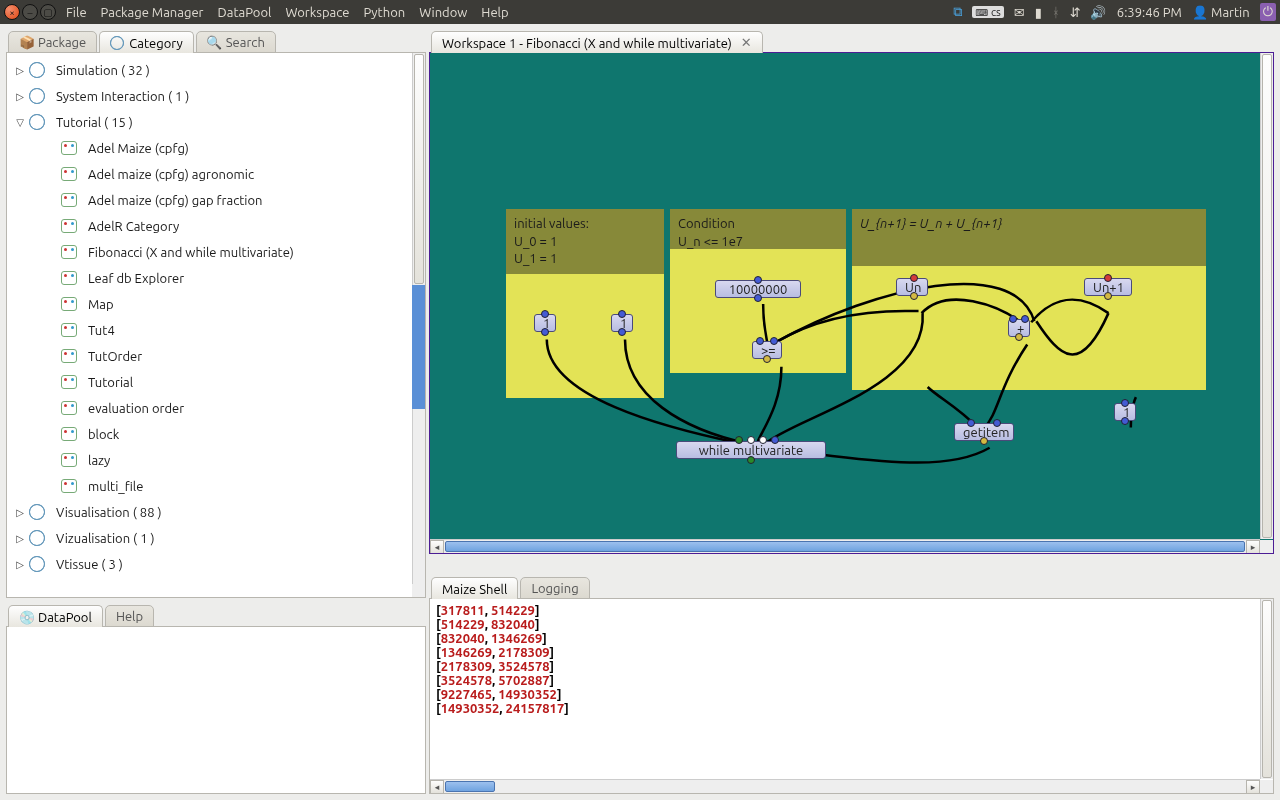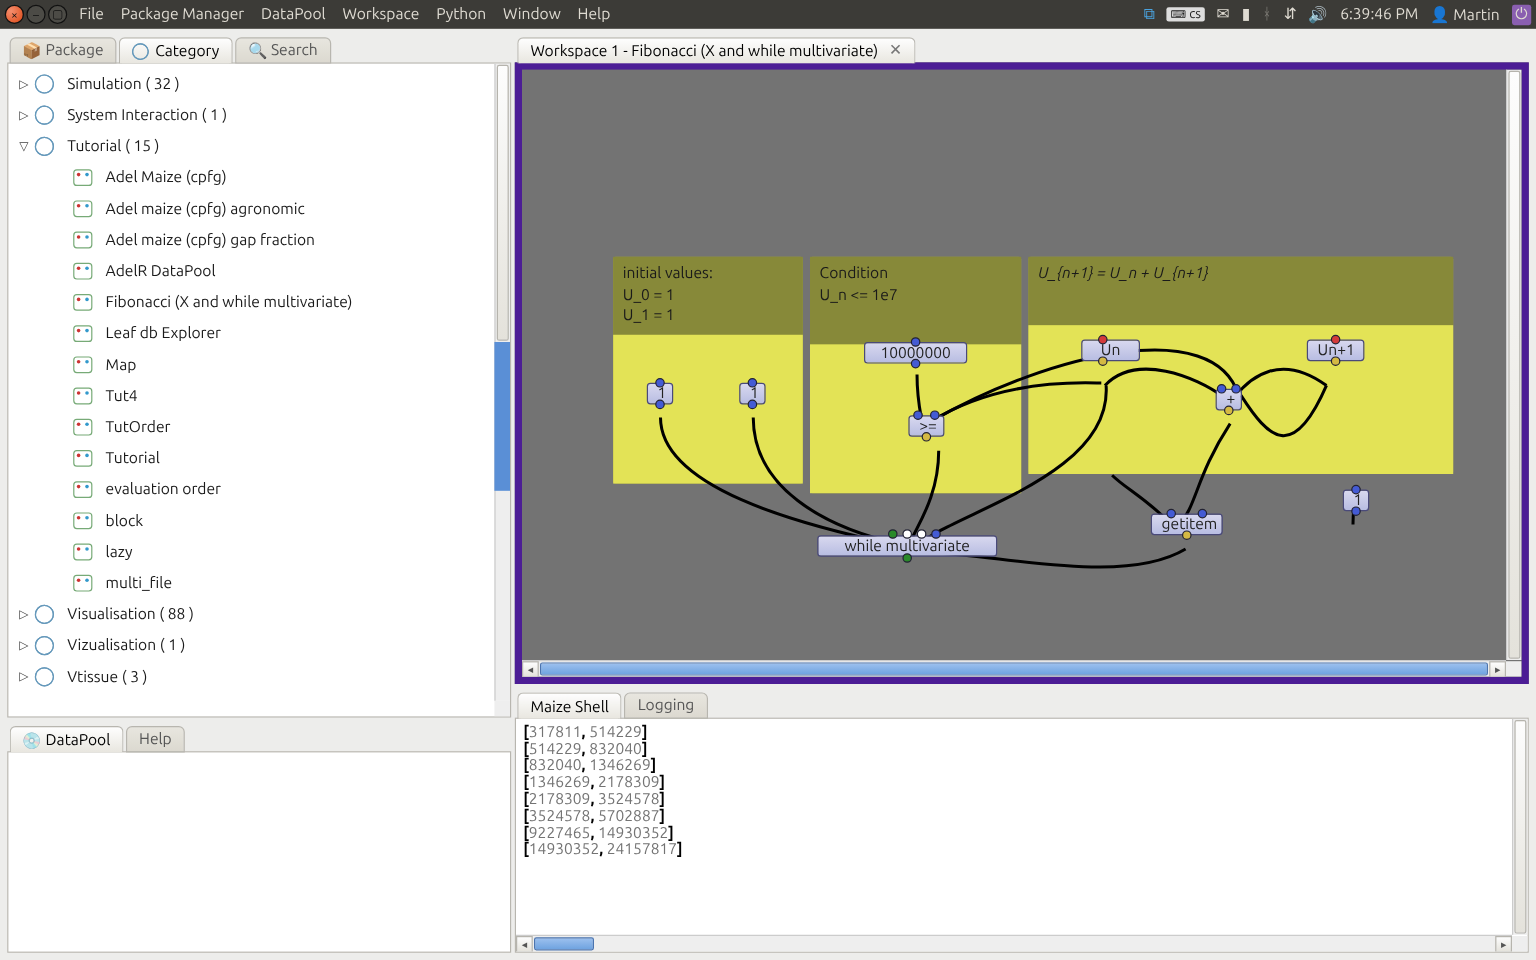--- a/index.html
+++ b/index.html
@@ -28,38 +28,38 @@
 .atom { width: 16px; height: 16px; display: inline-block; position: relative; }
 .atom::before, .atom::after { content: ""; position: absolute; inset: 0; border: 1px solid #69b; border-radius: 50%; }
 .atom::after { transform: rotate(60deg); }
 .scroll-track { position: absolute; right: 0; top: 0; bottom: 13px; width: 13px; background: #eee; border-left: 1px solid #ccc; }
 .scroll-thumb { position: absolute; left: 1px; right: 1px; background: linear-gradient(#fdfdfd, #e4e2db); border: 1px solid #b6b4ad; border-radius: 2px; }
 .scroll-corner { position: absolute; right: 0; bottom: 0; width: 13px; height: 13px; background: #eee; }
 .hl-blue { position: absolute; right: 0; width: 13px; background: #5a8fd6; }
 .bottompanel { flex: 1; display: flex; flex-direction: column; }
 .bptabs { display: flex; position: relative; top: 1px; z-index: 2; padding-left: 2px; }
 .bpbody { background: #fff; border: 1px solid #b8b6af; flex: 1; }
-.rightcol { flex: 1; display: flex; flex-direction: column; padding: 6px 6px 6px 3px; gap: 6px; }
+.rightcol { flex: 1; display: flex; flex-direction: column; padding: 6px 6px 6px 3px; gap: 22px; }
 .ws { flex: 1; display: flex; flex-direction: column; }
-.canvas { background: #737373; border: 6px solid #4c1d95; flex: 1; position: relative; overflow: hidden; }
+.canvas { background: #0f766e; border: 1px solid #4c1d95; flex: 1; position: relative; overflow: hidden; }
 .node { position: absolute; background: linear-gradient(#d8d8ef, #b8bde2); border: 1px solid #4a4a7a; border-radius: 3px; font-size: 13px; color: #222; padding: 1px 8px; text-align: center; }
 .port { position: absolute; width: 8px; height: 8px; border-radius: 50%; border: 1px solid #223; }
 .port.blue { background: #445bd4; }
 .port.gold { background: #d4b943; }
 .port.red { background: #d43b3b; }
 .port.green { background: #2a8a2a; }
 .port.white { background: #fff; }
 .anno { position: absolute; background: #a0a240; border-radius: 2px; }
 .anno-head { background: #878939; color: #1a1a1a; font-size: 13px; padding: 6px 8px; line-height: 1.35; }
 .anno-body { background: #e3e356; height: 124px; }
 .shellwrap { height: 218px; display: flex; flex-direction: column; }
 .shell { background: #fff; border: 1px solid #b8b6af; flex: 1; font-family: "DejaVu Sans", sans-serif; font-size: 13px; padding: 4px 6px; position: relative; overflow: hidden; }
 .shell .ln { white-space: pre; }
 .b { color: #000; font-weight: bold; }
-.num { color: #737373; }
+.num { color: #b91c1c; font-weight: bold; }
 svg.wires { position: absolute; inset: 0; width: 100%; height: 100%; pointer-events: none; }
 svg.wires path { fill: none; stroke: #000; stroke-width: 2.5; }
 .hscroll { height: 14px; background: #eee; border-top: 1px solid #ccc; position: relative; }
 .hscroll .arrow { position: absolute; top: 0; width: 14px; height: 14px; background: linear-gradient(#fdfdfd,#e4e2db); border: 1px solid #b6b4ad; display: flex; align-items: center; justify-content: center; font-size: 9px; color: #555; }
 .hscroll .thumb { position: absolute; top: 1px; bottom: 1px; background: linear-gradient(#9cc0ee,#6fa3e0); border: 1px solid #4a74b0; border-radius: 2px; }
 </style>
 </head>
 <body>
 
 <div class="topbar">
@@ -111,21 +111,21 @@
       </div>
       <div class="treebox">
         <div class="tree">
           <div class="row"><span class="exp">▷</span><span class="atom"></span>&nbsp;<span>Simulation ( 32 )</span></div>
           <div class="row"><span class="exp">▷</span><span class="atom"></span>&nbsp;<span>System Interaction ( 1 )</span></div>
           <div class="row"><span class="exp">▽</span><span class="atom"></span>&nbsp;<span>Tutorial ( 15 )</span></div>
           <div id="tut-children">
               <div class="row child"><span class="catico"></span>&nbsp;<span>Adel Maize (cpfg)</span></div>
               <div class="row child"><span class="catico"></span>&nbsp;<span>Adel maize (cpfg) agronomic</span></div>
               <div class="row child"><span class="catico"></span>&nbsp;<span>Adel maize (cpfg) gap fraction</span></div>
-              <div class="row child"><span class="catico"></span>&nbsp;<span>AdelR DataPool</span></div>
+              <div class="row child"><span class="catico"></span>&nbsp;<span>AdelR Category</span></div>
               <div class="row child"><span class="catico"></span>&nbsp;<span>Fibonacci (X and while multivariate)</span></div>
               <div class="row child"><span class="catico"></span>&nbsp;<span>Leaf db Explorer</span></div>
               <div class="row child"><span class="catico"></span>&nbsp;<span>Map</span></div>
               <div class="row child"><span class="catico"></span>&nbsp;<span>Tut4</span></div>
               <div class="row child"><span class="catico"></span>&nbsp;<span>TutOrder</span></div>
               <div class="row child"><span class="catico"></span>&nbsp;<span>Tutorial</span></div>
               <div class="row child"><span class="catico"></span>&nbsp;<span>evaluation order</span></div>
               <div class="row child"><span class="catico"></span>&nbsp;<span>block</span></div>
               <div class="row child"><span class="catico"></span>&nbsp;<span>lazy</span></div>
               <div class="row child"><span class="catico"></span>&nbsp;<span>multi_file</span></div>
@@ -166,21 +166,21 @@
       </div>
       <div class="canvas">
 
         <div class="anno" style="left:76px;top:156px;width:158px;">
           <div class="anno-head" style="white-space:pre-line;">initial values:
 U_0 = 1
 U_1 = 1</div>
           <div class="anno-body"></div>
         </div>
         <div class="anno" style="left:240px;top:156px;width:176px;">
-          <div class="anno-head" style="white-space:pre-line;height:73px;">Condition
+          <div class="anno-head" style="white-space:pre-line;height:40px;">Condition
 U_n &lt;= 1e7</div>
           <div class="anno-body"></div>
         </div>
         <div class="anno" style="left:422px;top:156px;width:354px;">
           <div class="anno-head" style="height:57px;font-style:italic;">U_{n+1} = U_n + U_{n+1}</div>
           <div class="anno-body"></div>
         </div>
 
         <svg class="wires" viewBox="0 0 830 494" preserveAspectRatio="none">
           <path d="M115 283 C115 340, 230 370, 307 386"></path>
@@ -205,21 +205,21 @@
         <div class="node" style="left:181px;top:261px;width:22px;"><span>1</span>
           <div class="port blue" style="left:6px;top:-5px;"></div><div class="port blue" style="left:6px;bottom:-5px;"></div>
         </div>
         <div class="node" style="left:285px;top:227px;width:86px;"><span>10000000</span>
           <div class="port blue" style="left:38px;top:-5px;"></div><div class="port blue" style="left:38px;bottom:-5px;"></div>
         </div>
         <div class="node" style="left:322px;top:288px;width:30px;"><span>&gt;=</span>
           <div class="port blue" style="left:3px;top:-5px;"></div><div class="port blue" style="left:17px;top:-5px;"></div>
           <div class="port gold" style="left:10px;bottom:-5px;"></div>
         </div>
-        <div class="node" style="left:466px;top:225px;width:49px;"><span>Un</span>
+        <div class="node" style="left:466px;top:225px;width:32px;"><span>Un</span>
           <div class="port red" style="left:13px;top:-5px;"></div><div class="port gold" style="left:13px;bottom:-5px;"></div>
         </div>
         <div class="node" style="left:654px;top:225px;width:48px;"><span>Un+1</span>
           <div class="port red" style="left:19px;top:-5px;"></div><div class="port gold" style="left:19px;bottom:-5px;"></div>
         </div>
         <div class="node" style="left:578px;top:266px;width:22px;"><span>+</span>
           <div class="port blue" style="left:0px;top:-5px;"></div><div class="port blue" style="left:12px;top:-5px;"></div>
           <div class="port gold" style="left:6px;bottom:-5px;"></div>
         </div>
         <div class="node" style="left:524px;top:370px;width:60px;"><span>getitem</span>

